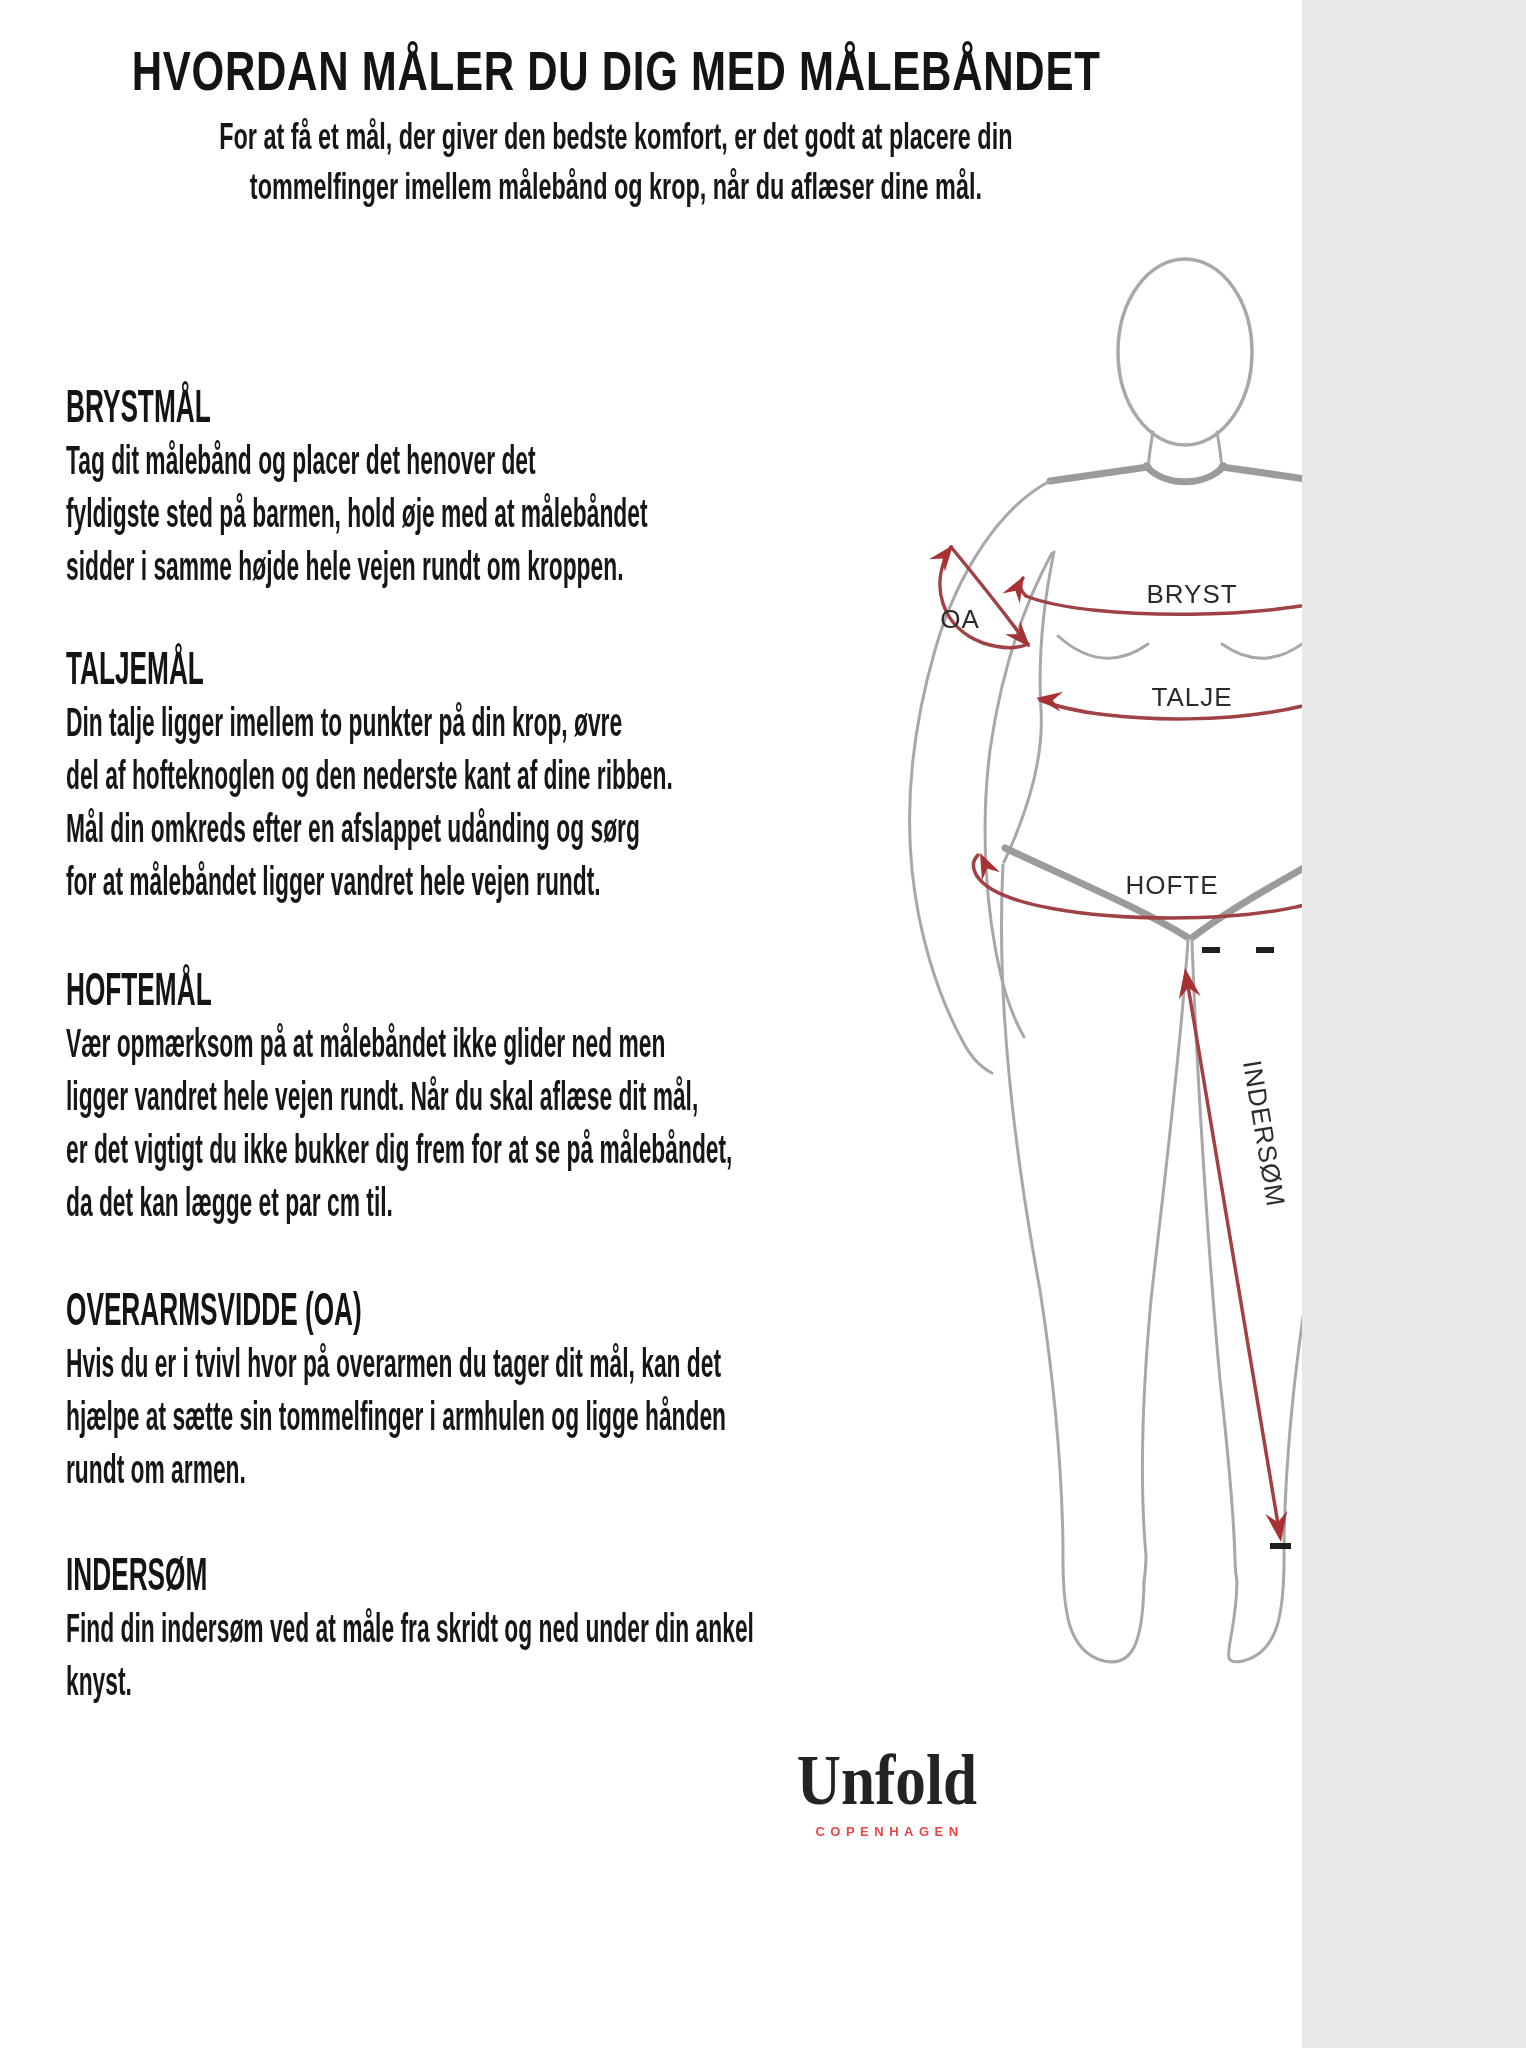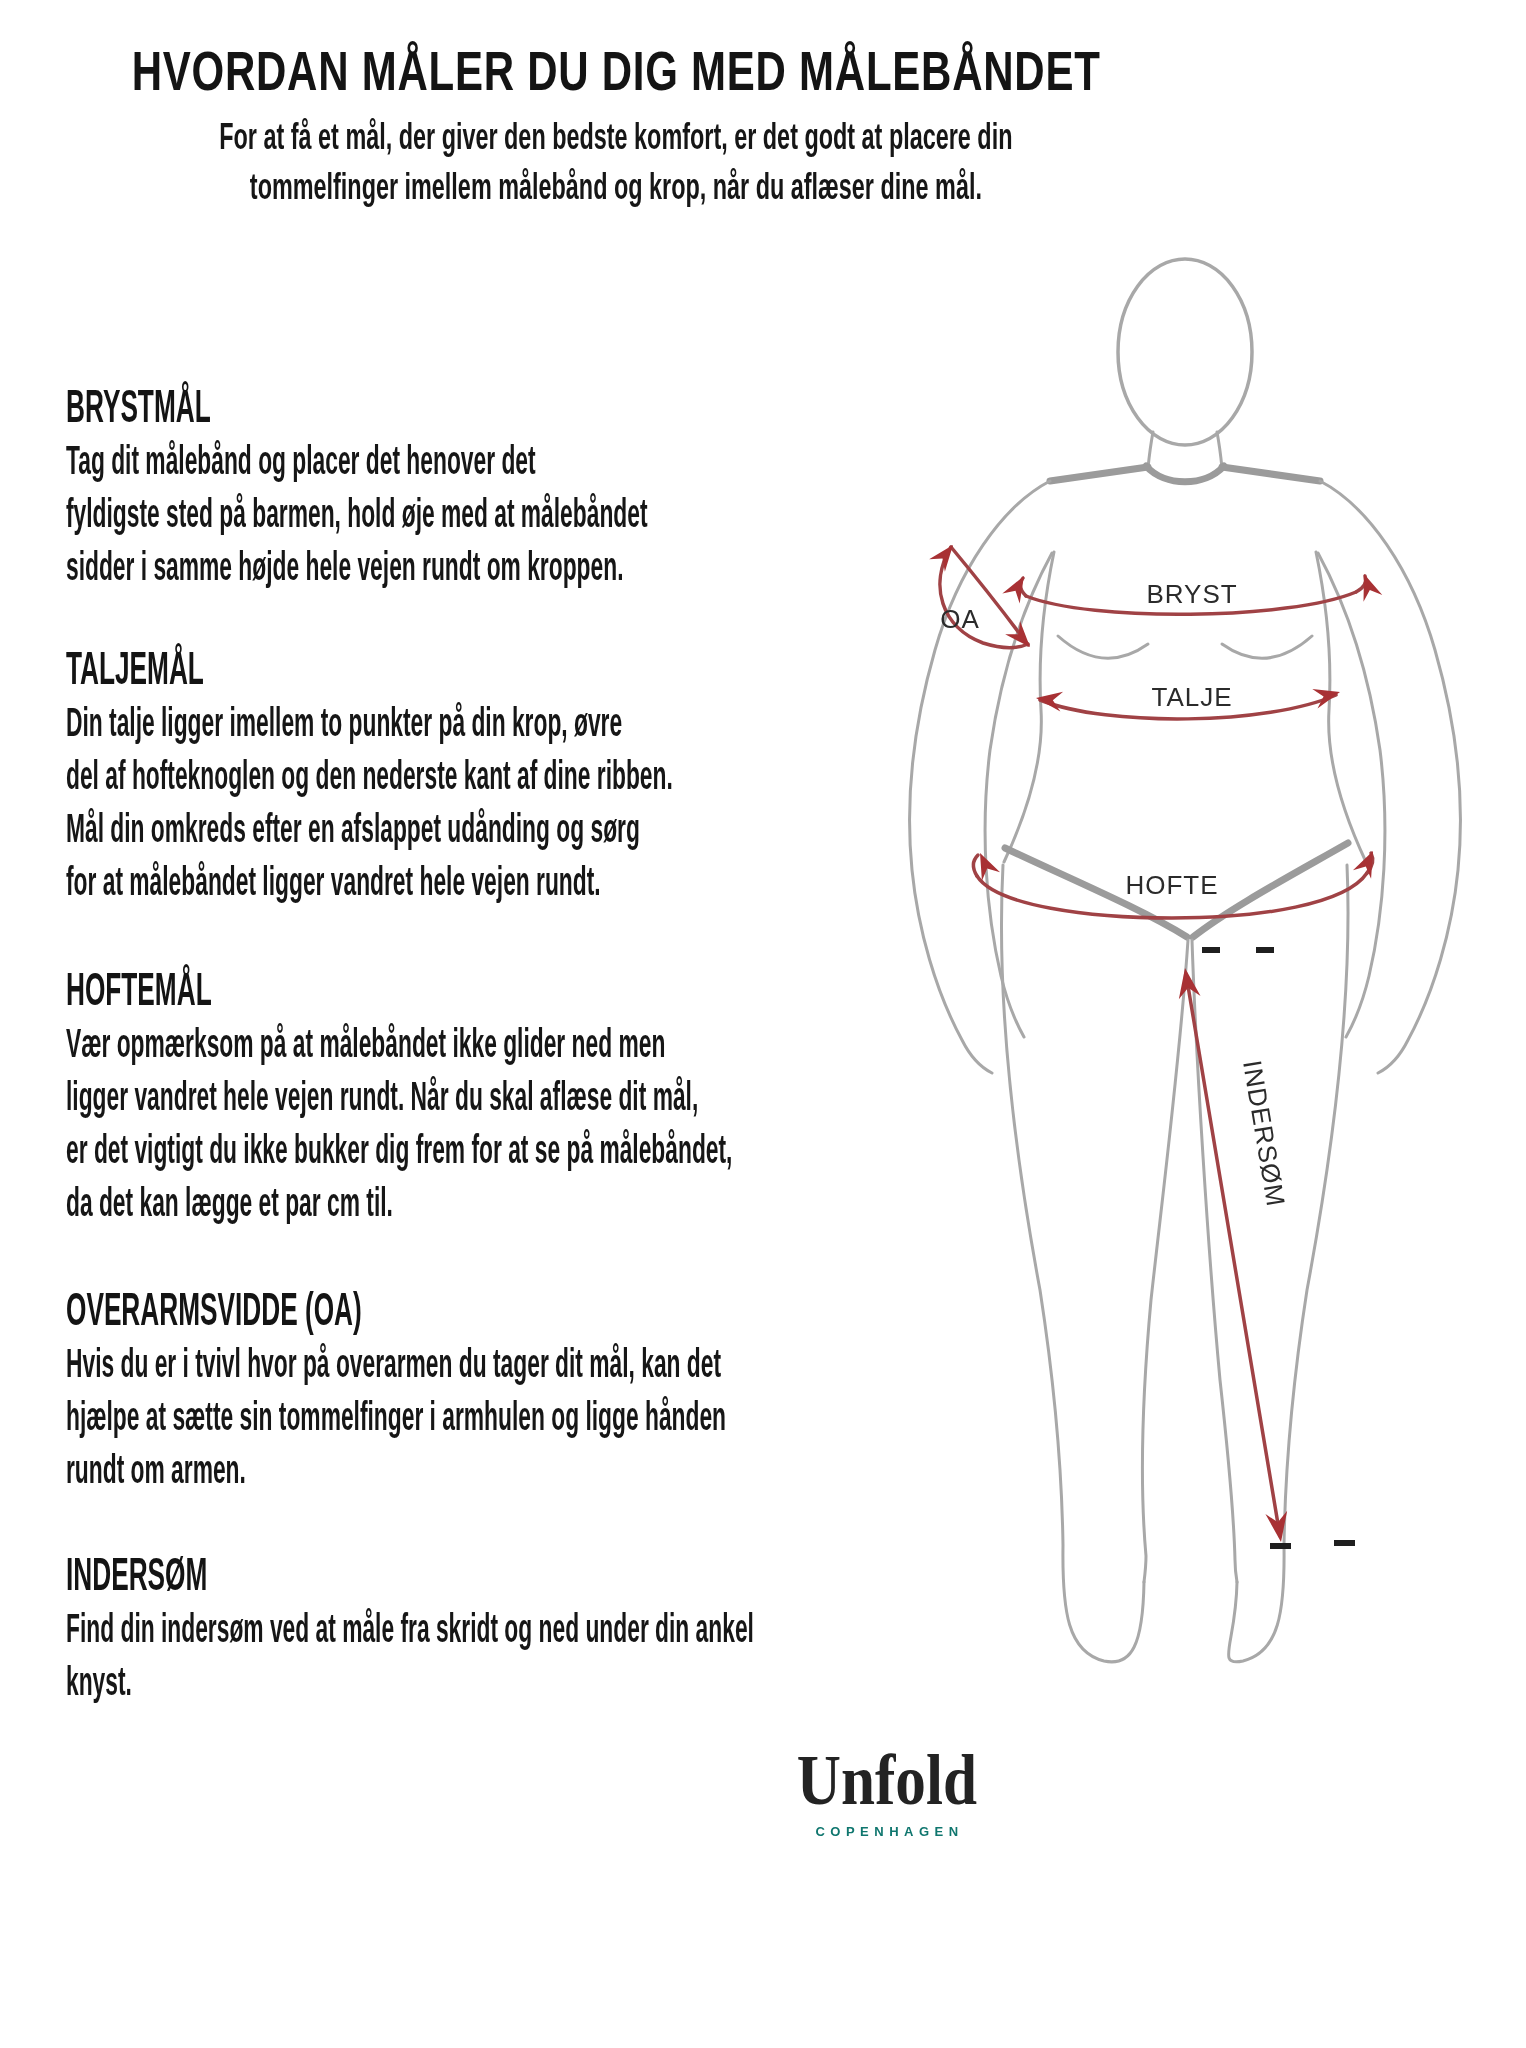--- a/index.html
+++ b/index.html
@@ -1,35 +1,35 @@
 <!DOCTYPE html>
 <html><head>
 <meta charset="utf-8">
 <style>
   html,body{margin:0;padding:0;background:#e8e8e8;}
-  #page{position:relative;width:1526px;height:2048px;background:#ffffff;overflow:hidden;
+  #page{position:relative;width:1302px;height:2048px;background:#ffffff;overflow:hidden;
         font-family:"Liberation Sans",sans-serif;color:#1c1c1c;}
   .abs{position:absolute;}
   .condense{transform-origin:0 0;}
   
   .title-wrap{left:0;top:38px;width:1643px;transform:scaleX(0.75);}
   .title{font-size:56px;font-weight:800;letter-spacing:1px;text-align:center;white-space:nowrap;color:#141414;}
   .subtitle-wrap{left:0;top:112px;width:1895px;transform:scaleX(0.65);}
   .subtitle-line{font-size:36px;font-weight:700;line-height:50px;text-align:center;white-space:nowrap;color:#161616;}
   
   .section{left:66px;width:1300px;transform:scaleX(0.57);}
   .sec-heading{font-size:46px;font-weight:800;line-height:56px;white-space:nowrap;color:#141414;letter-spacing:0;}
   .sec-line{font-size:40px;font-weight:700;line-height:53px;white-space:nowrap;color:#161616;}
   
   #figure-svg{left:620px;top:180px;width:906px;height:1520px;}
   .meas-label{font-family:"Liberation Sans",sans-serif;font-size:26px;fill:#2b2b2b;letter-spacing:1px;}
   
   .logo-wrap{left:600px;top:1742px;width:675px;transform:scaleX(0.85);}
   .logo-name{font-family:"Liberation Serif",serif;font-size:72px;font-weight:700;text-align:center;line-height:76px;color:#232323;}
-  .logo-sub{left:600px;top:1824px;width:574px;font-size:13px;font-weight:700;letter-spacing:5.5px;text-align:center;color:#0f766e;padding-left:5px;box-sizing:border-box;}
+  .logo-sub{left:600px;top:1824px;width:574px;font-size:13px;font-weight:700;letter-spacing:5.5px;text-align:center;color:#ef4444;padding-left:5px;box-sizing:border-box;}
 </style>
 </head>
 <body>
 
 <div id="page">
 
   <div class="abs condense title-wrap">
     <div class="title">HVORDAN MÅLER DU DIG MED MÅLEBÅNDET</div>
   </div>
   <div class="abs condense subtitle-wrap">

